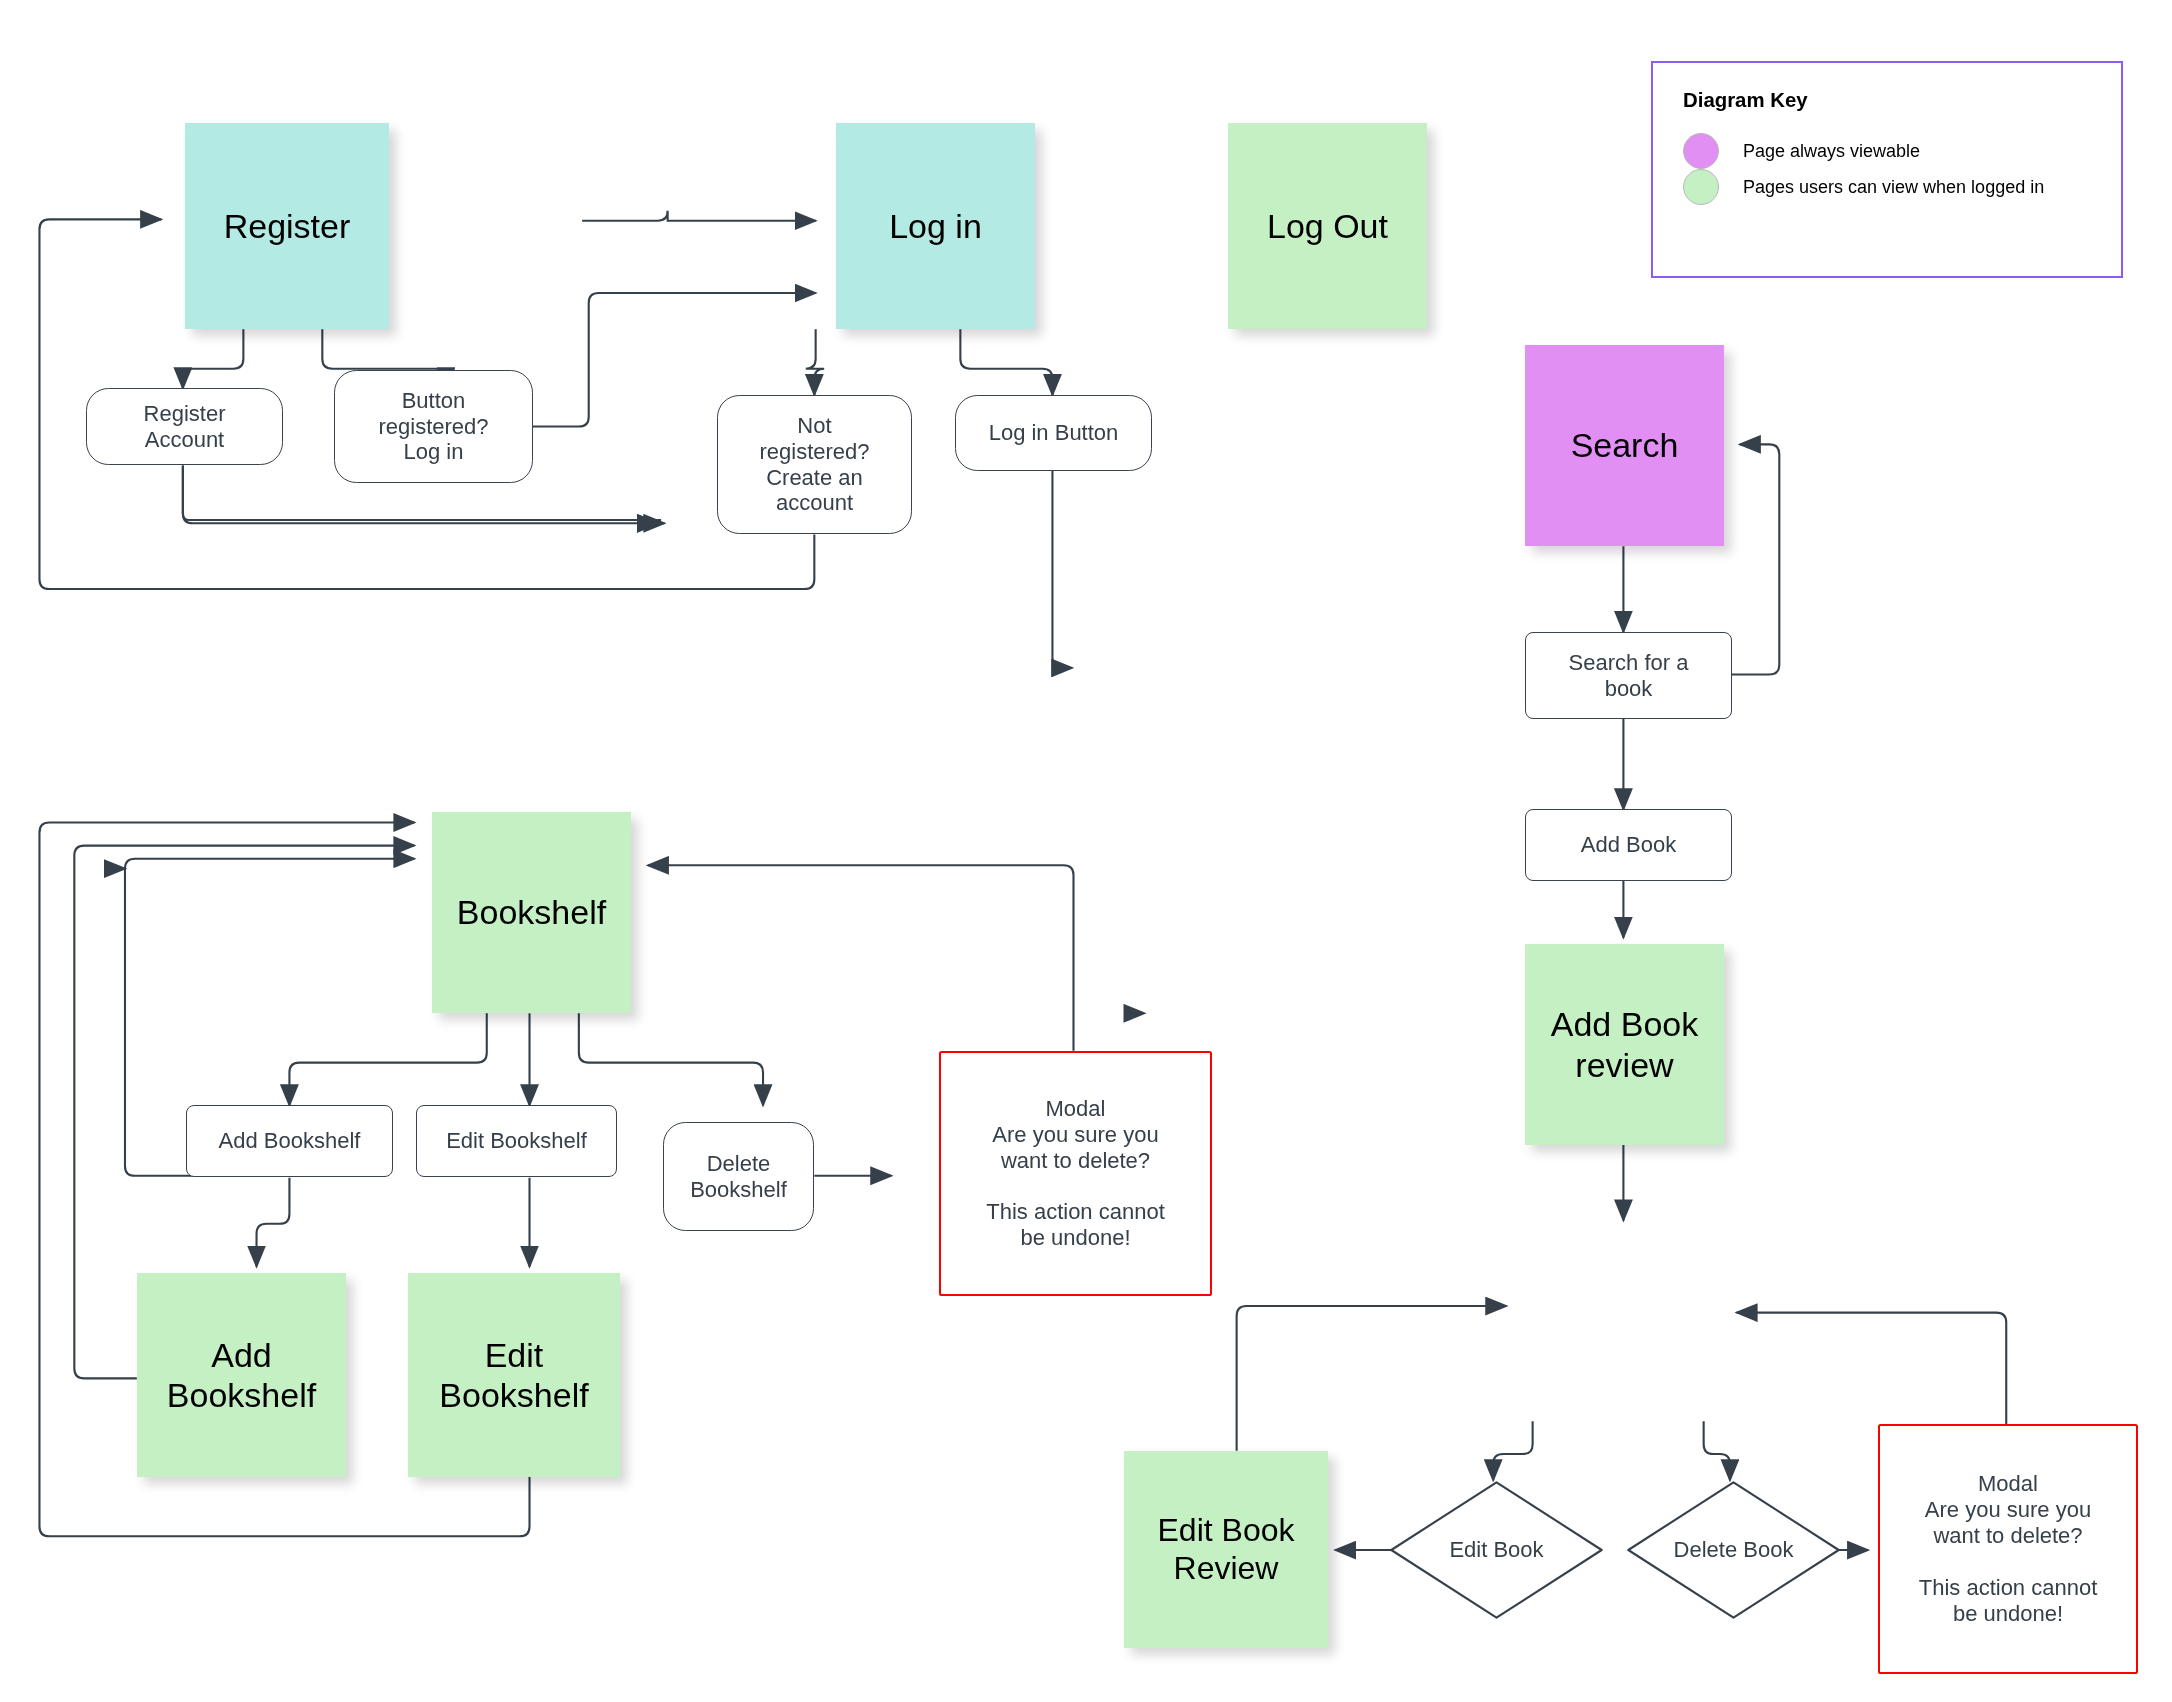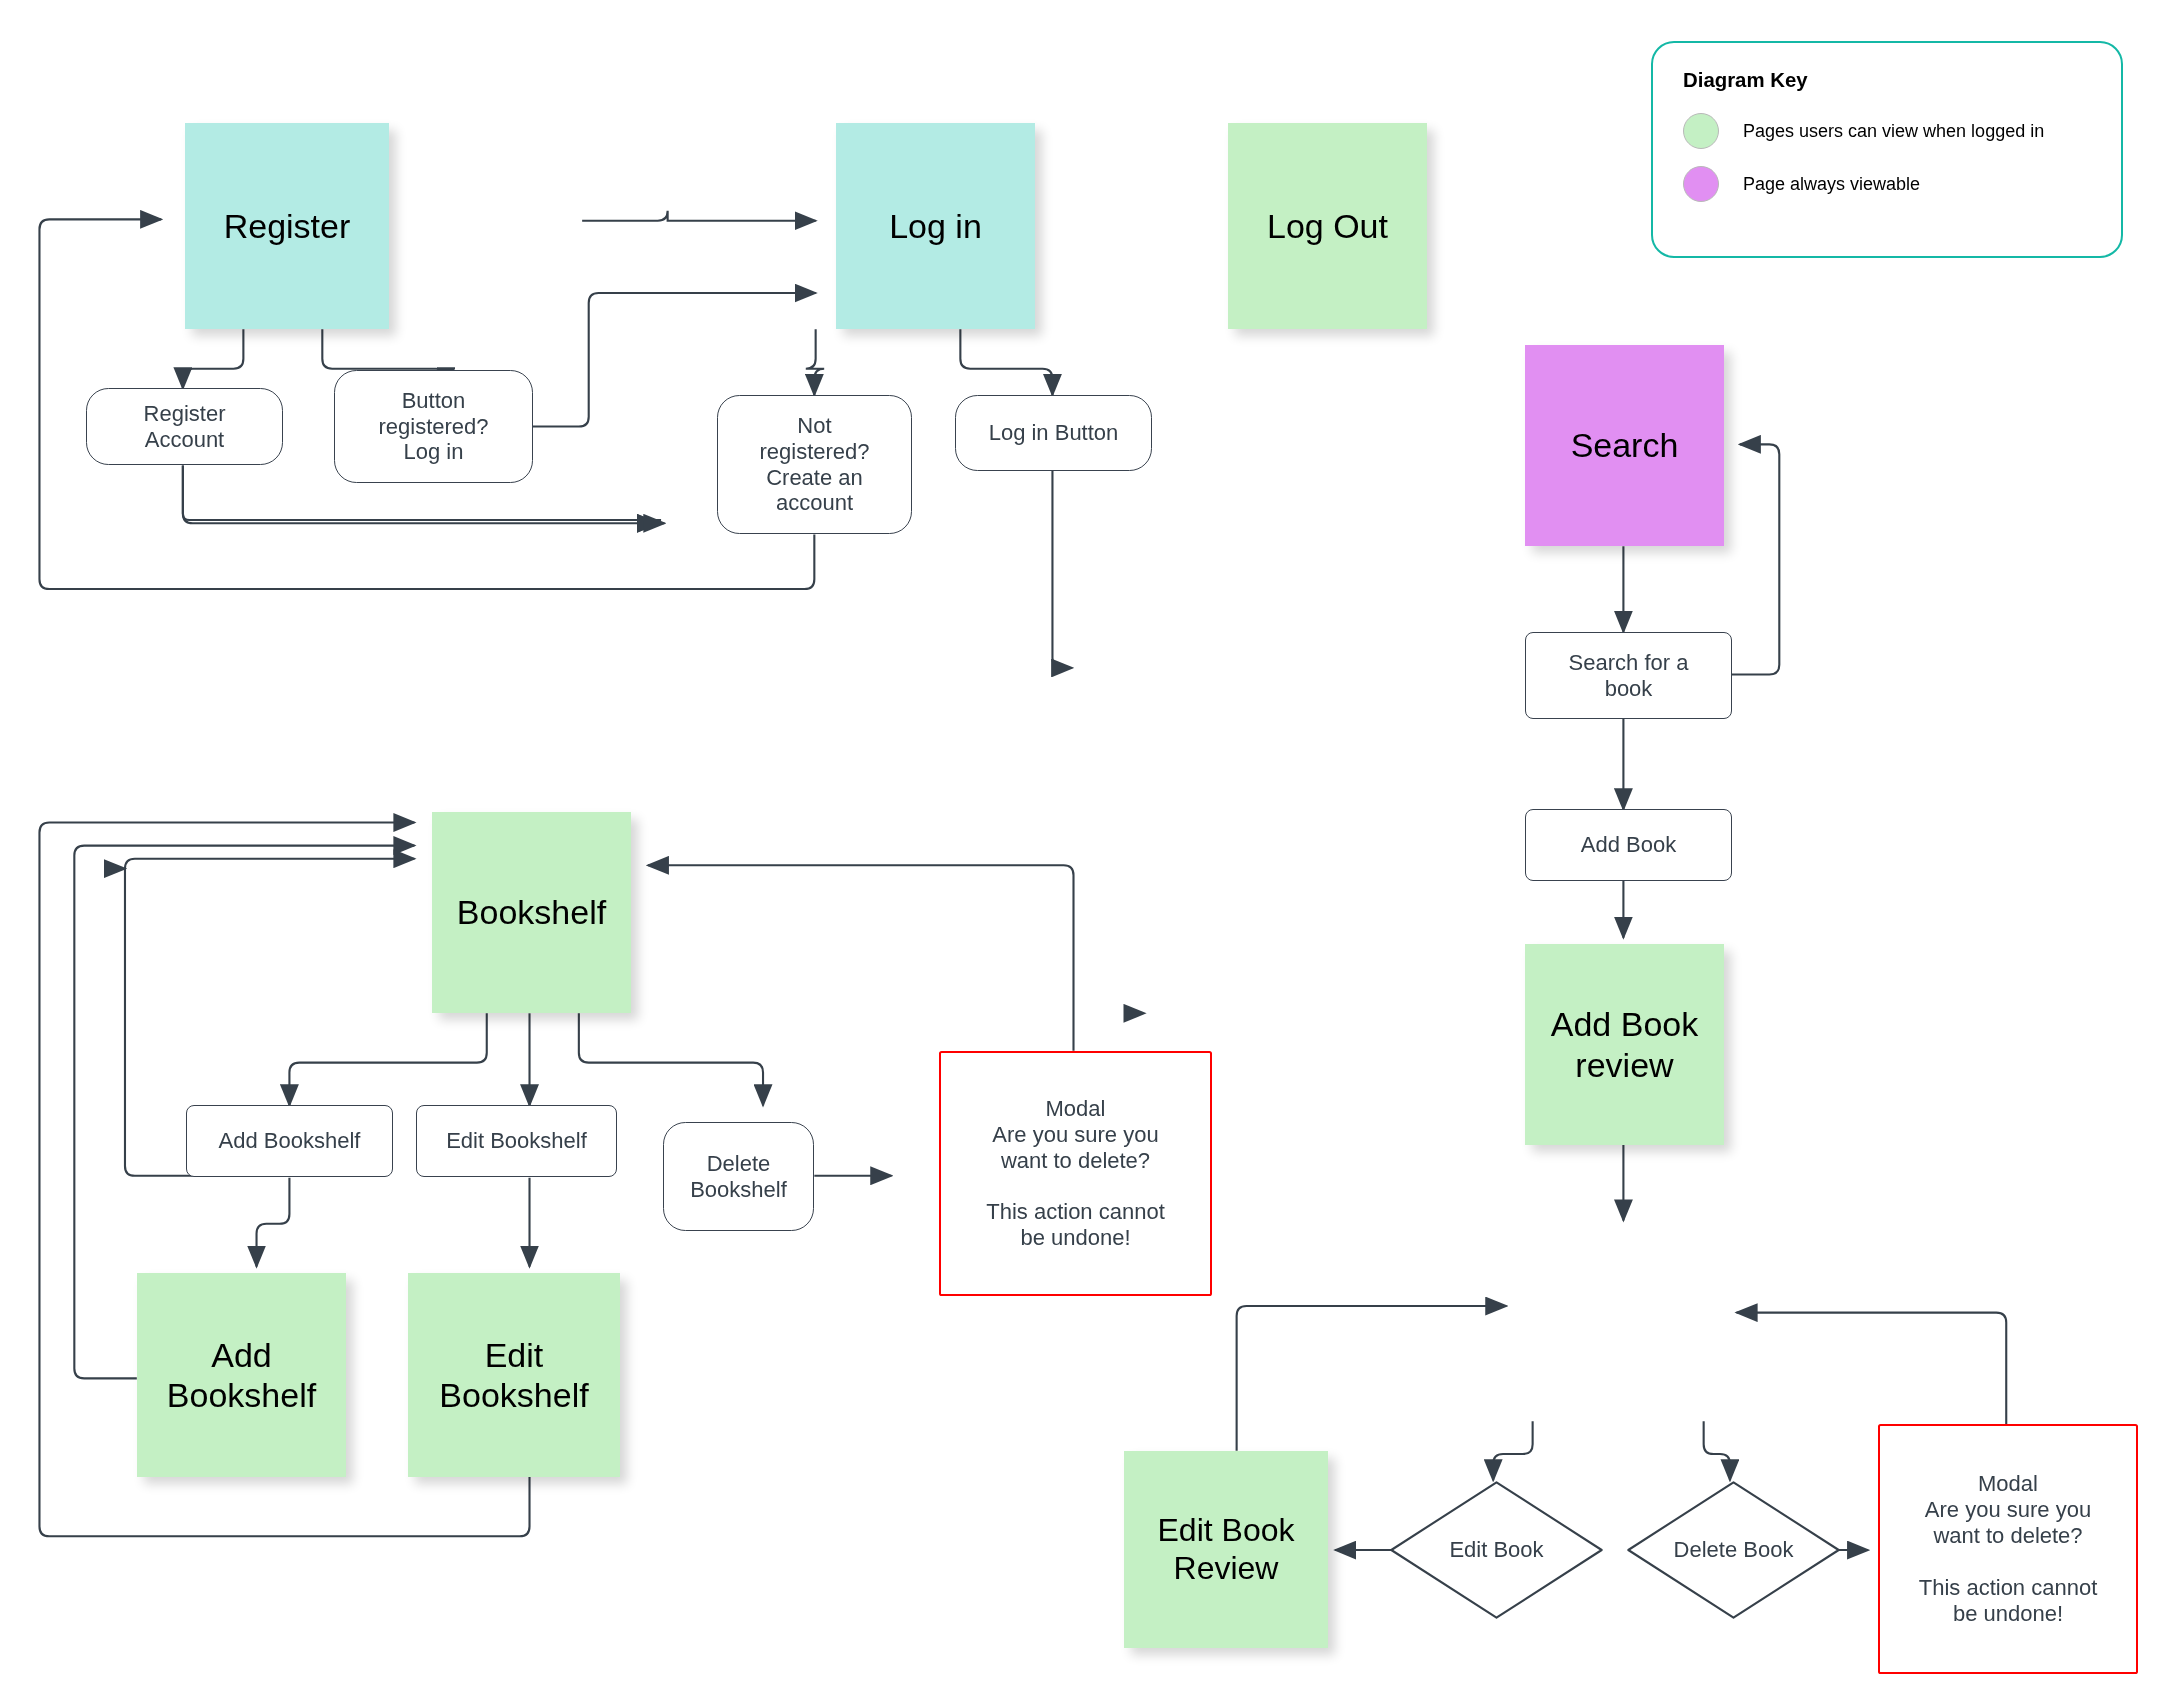--- a/index.html
+++ b/index.html
@@ -22,22 +22,22 @@
 
   .diamond{background:transparent;color:#36404a;}
   .diamond .dshape{position:absolute;left:0;top:0;width:100%;height:100%;}
   .diamond .dlabel{position:relative;z-index:2;}
 
   
   #edges{position:absolute;left:0;top:0;width:2172px;height:1703px;z-index:1;
          pointer-events:none;}
 
   
-  #legend{position:absolute;background:#fff;border:2px solid #14b8a6;border-radius:23px;
-          box-sizing:border-box;z-index:5;}
+  #legend{position:absolute;background:#fff;border:2px solid #8b5cf6;border-radius:0;
+          box-sizing:border-box;z-index:5;margin-top:20px;}
   #legend .ltitle{font-weight:bold;color:#000;}
   .lrow{display:flex;align-items:center;}
   .lswatch{border-radius:50%;border:0.7px solid #b9b9b9;flex:0 0 auto;}
   .ltext{color:#000;}
 </style>
 </head>
 <body>
 
 <div id="canvas">
 
@@ -236,25 +236,25 @@
 want to delete?
 
 This action cannot
 be undone!</span>
   </div>
 
   <div id="legend" style="left:1651px;top:41px;width:472px;height:217px;padding:26px 26px 0 30px;">
     <div class="ltitle" style="font-size:20.4px;margin-bottom:21px;">Diagram Key</div>
 
 
+    <div class="lrow">
+      <span class="lswatch" style="width:34px;height:34px;background:#e18ff2;margin-right:24px;"></span>
+      <span class="ltext" style="font-size:18px;">Page always viewable</span>
+    </div>
+
     <div class="lrow" style="margin-bottom:17px;">
       <span class="lswatch" style="width:34px;height:34px;background:#c4f0c4;margin-right:24px;"></span>
       <span class="ltext" style="font-size:18px;">Pages users can view when logged in</span>
     </div>
-
-    <div class="lrow">
-      <span class="lswatch" style="width:34px;height:34px;background:#e18ff2;margin-right:24px;"></span>
-      <span class="ltext" style="font-size:18px;">Page always viewable</span>
-    </div>
   </div>
 
 </div>
 
 
 </body></html>

